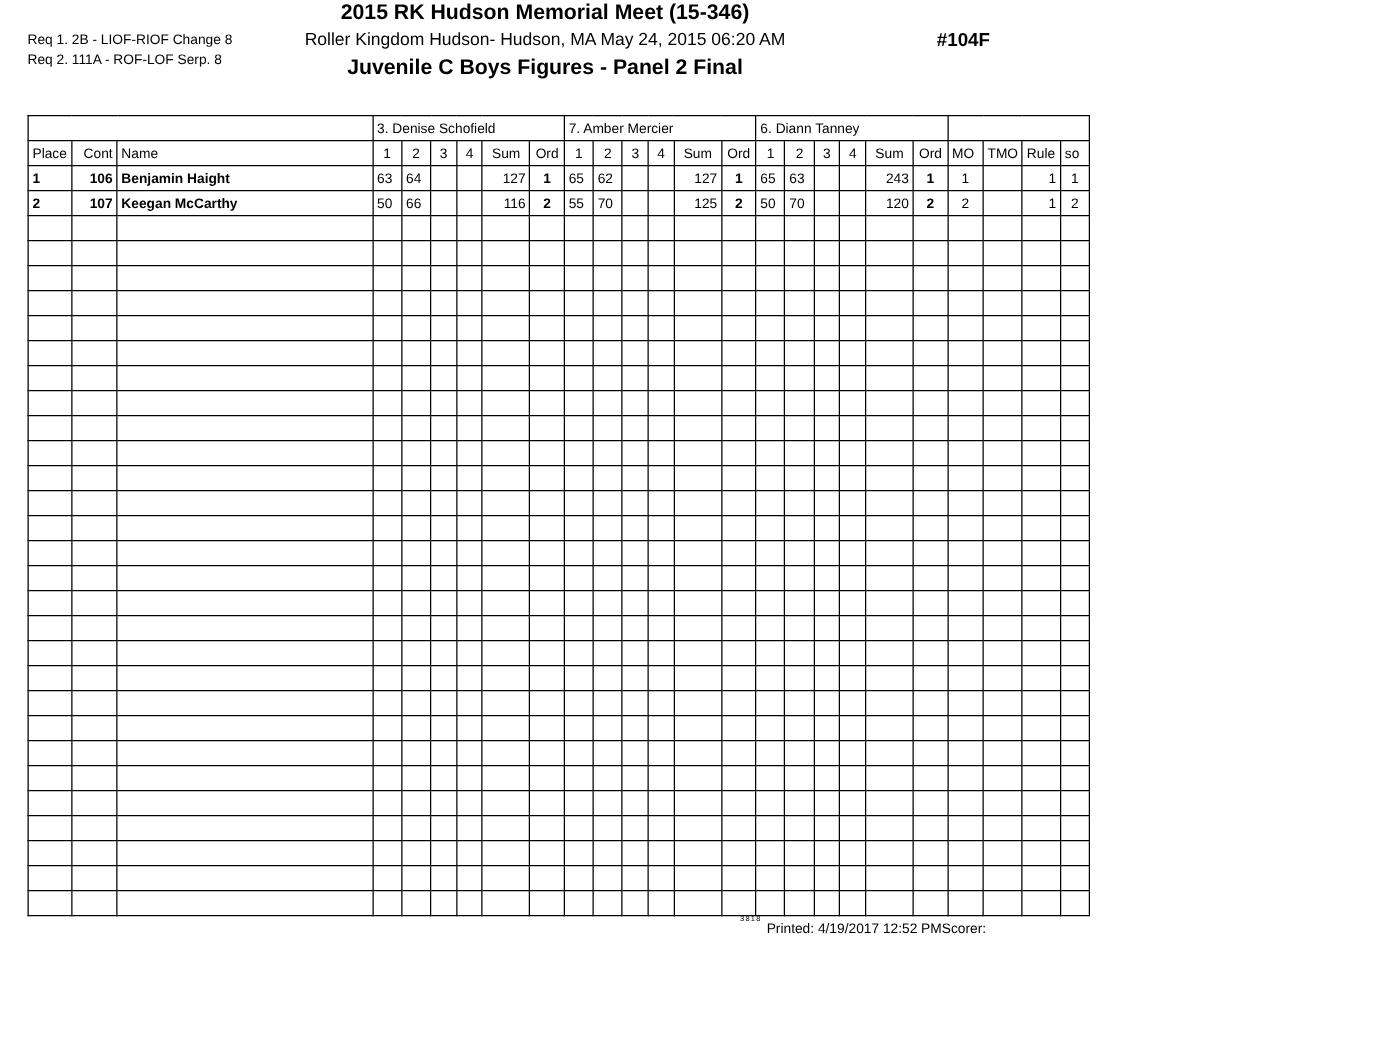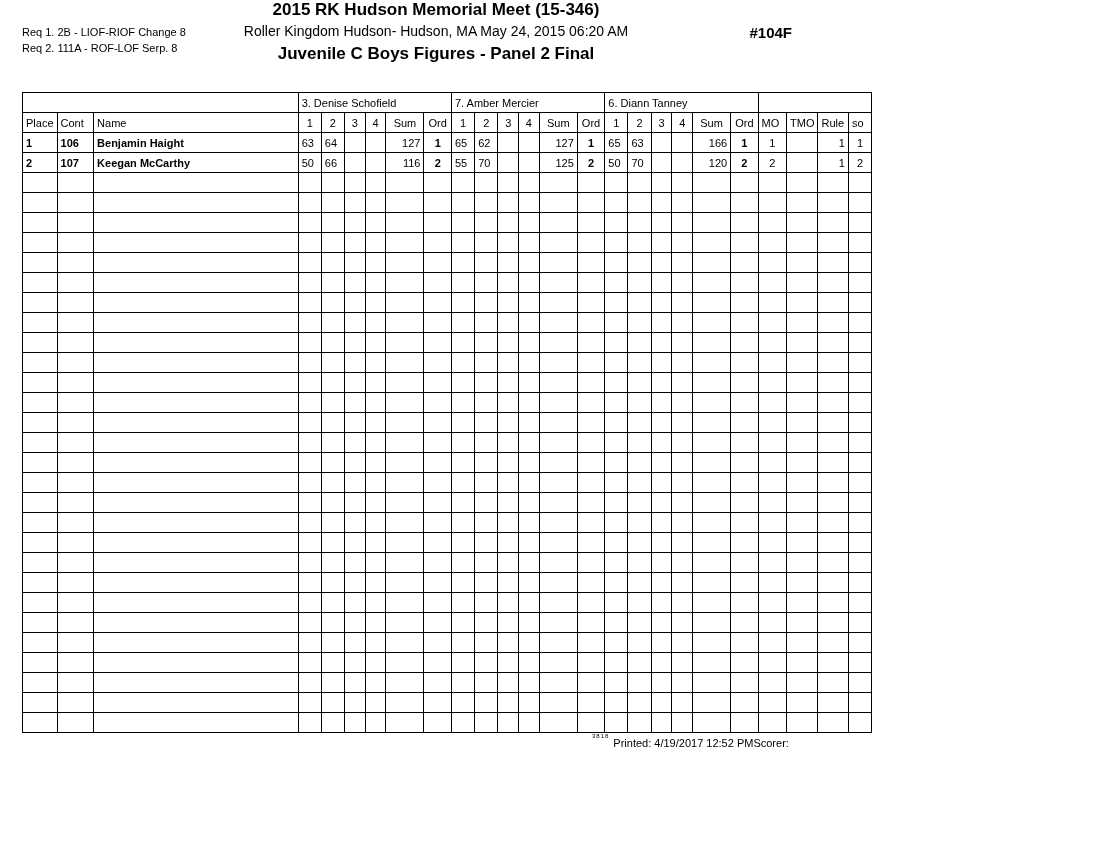--- a/index.html
+++ b/index.html
@@ -26,21 +26,21 @@
     white-space: nowrap;
     box-sizing: border-box;
   }
   td.band-spacer { border: none; }
   td.band-judge { border: 1px solid #000; border-right: 3px solid #000; font-size: 11px; text-align: left; padding-left: 4px; }
   td.ordcol { border-left: 3px solid #000; border-right: 3px solid #000; text-align: center; }
   td.h { font-weight: normal; }
   td.h.num { text-align: center; }
   .b { font-weight: bold; }
   td.place { text-align: left; padding-left: 4px; }
-  td.cont { text-align: left; }
+  td.cont { text-align: right; }
   td.name { text-align: left; padding-left: 4px; }
   td.score { text-align: left; }
   td.sum { text-align: right; }
   td.mo, td.tmo, td.so { text-align: center; }
   td.rule { text-align: right; }
 
   
   .footer { margin-left: 592px; margin-top: 4px; font-size: 11px; display: flex; align-items: flex-start; }
   .footer .code { font-size: 6px; margin-right: 4px; position: relative; top: -4px; letter-spacing: 1px; }
   .footer .scorer { }
@@ -141,21 +141,21 @@
           <td class="score">65</td>
           <td class="score">62</td>
           <td class="score"></td>
           <td class="score"></td>
           <td class="sum">127</td>
           <td class="ordcol b">1</td>
           <td class="score">65</td>
           <td class="score">63</td>
           <td class="score"></td>
           <td class="score"></td>
-          <td class="sum">166</td>
+          <td class="sum">243</td>
           <td class="ordcol b">1</td>
           <td class="mo">1</td>
           <td class="tmo"></td>
           <td class="rule">1</td>
           <td class="so">1</td>
         </tr>
         <tr>
           <td class="b place">2</td>
           <td class="b cont">107</td>
           <td class="b name">Keegan McCarthy</td>

